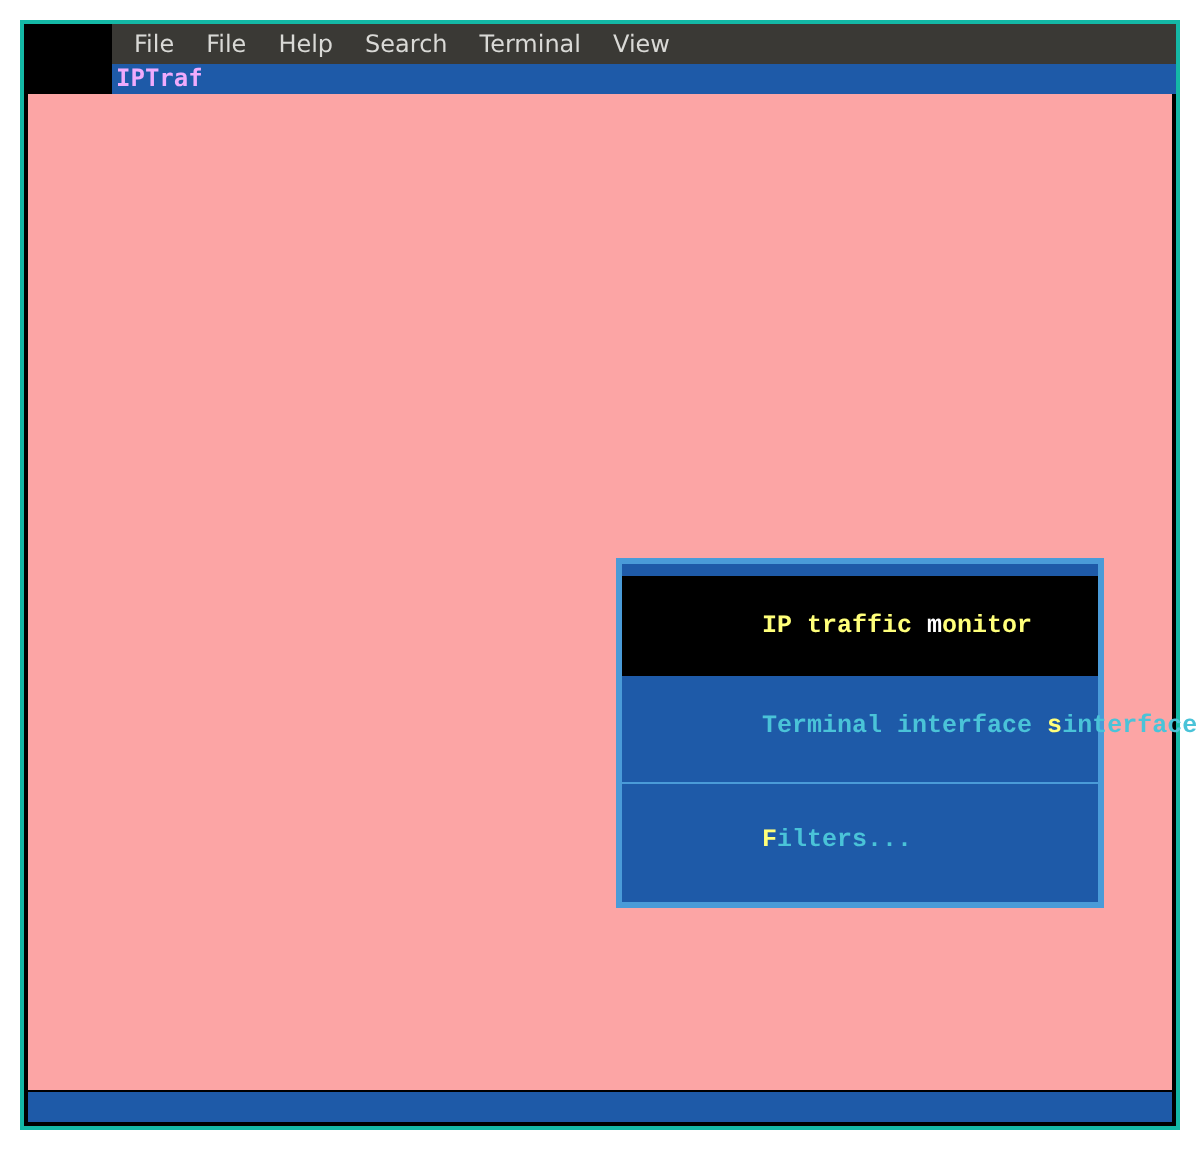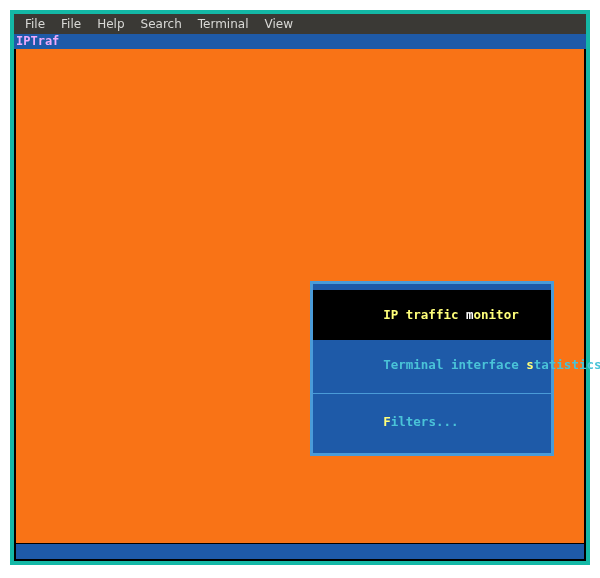--- a/index.html
+++ b/index.html
@@ -10,21 +10,22 @@
     font-family: "DejaVu Sans Mono", "Courier New", monospace;
     font-size: 13px;
     overflow: hidden;
     padding: 10px;
   }
   .window {
     width: 580px;
     height: 555px;
     background: #000;
     position: relative;
-    border: 4px solid #14b8a6;
+    border: 2px solid #14b8a6;
+    padding-left: 44px;
   }
   .menubar {
     height: 20px;
     background: #3a3935;
     display: flex;
     align-items: center;
     padding: 0 4px;
     color: #d9d9d6;
     font-family: "DejaVu Sans", Arial, sans-serif;
     font-size: 12px;
@@ -37,26 +38,27 @@
   .titlebar {
     height: 15px;
     background: #1e5aa8;
     color: #f0abfc;
     font-weight: bold;
     padding-left: 2px;
     line-height: 15px;
     font-size: 12px;
   }
   .term-body {
-    background: #f97316;
+    background: #fca5a5;
     position: absolute;
     top: 35px;
     left: 2px;
     right: 2px;
     bottom: 18px;
+    font-family: Liberation Mono, monospace;
   }
   .menu-box {
     position: absolute;
     left: 294px;
     top: 232px;
     width: 244px;
     background: #1e5aa8;
     border: 3px solid #4a9bd8;
     padding: 6px 0;
   }
@@ -104,21 +106,21 @@
   <div class="titlebar">IPTraf</div>
 
   <div class="term-body">
 
     <div class="menu-box">
 
       <div class="menu-row sel">
         <span><span>IP traffic </span><span class="hk">m</span><span>onitor</span></span>
       </div>
       <div class="menu-row">
-        <span><span>Terminal interface </span><span class="hk">s</span><span>tatistics</span></span>
+        <span><span>Terminal interface </span><span class="hk">s</span><span>interface</span></span>
       </div>
 
       <div class="divider"></div>
 
       <div class="menu-row">
         <span><span></span><span class="hk">F</span><span>ilters...</span></span>
       </div>
 
     </div>
 

